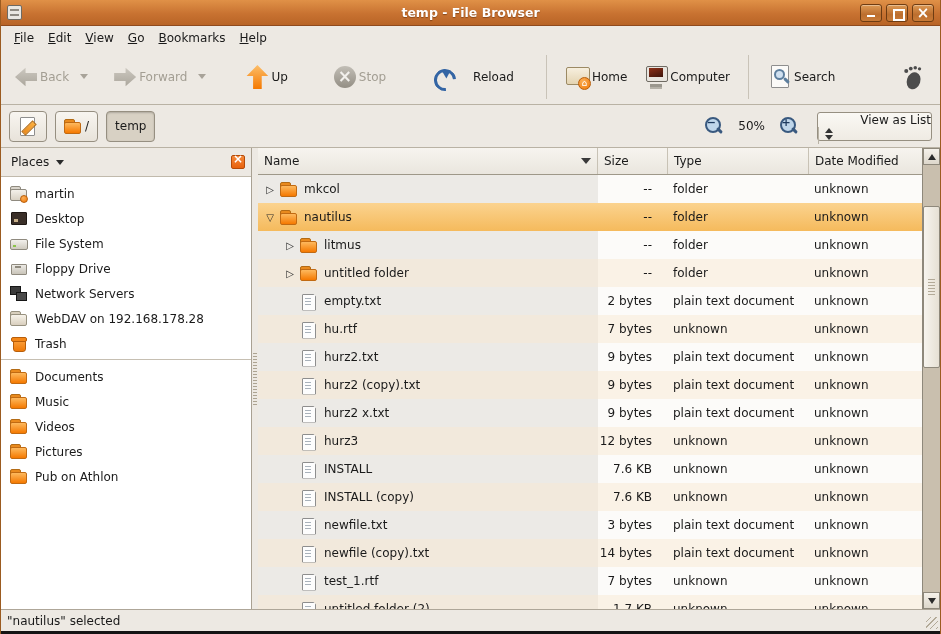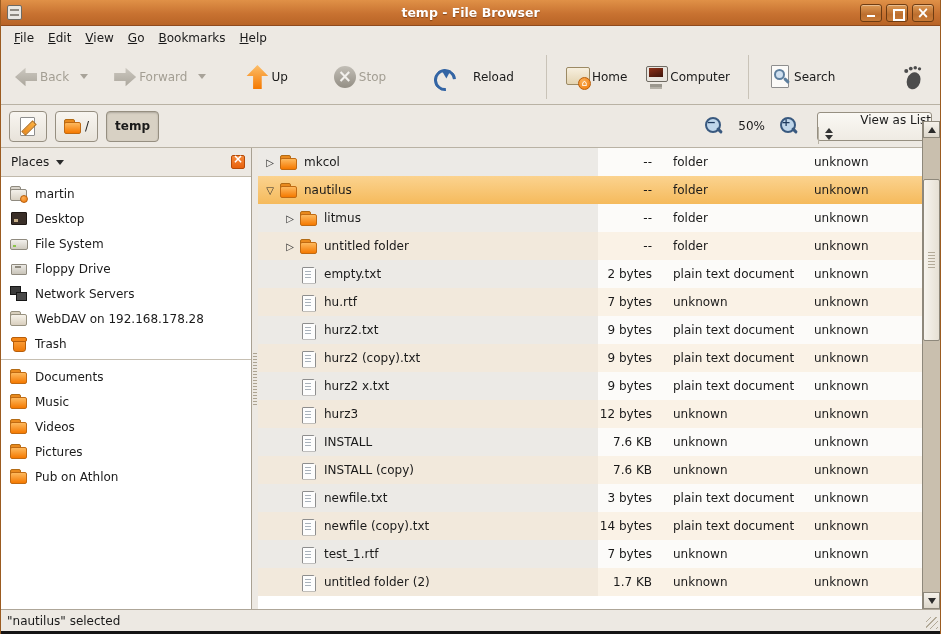--- a/index.html
+++ b/index.html
@@ -83,21 +83,21 @@
     background:#5E7F9E; transform:rotate(45deg); border-radius:2px; }
 
   .gnome-foot { margin-left:auto; margin-right:8px; flex:none; }
 
   
   .locbar { height:43px; flex:none; display:flex; align-items:center; gap:8px; padding:0 8px;
     border-bottom:1px solid #B9B2A4; background:#EDE9E3; }
   .lbtn { height:31px; min-width:38px; display:flex; align-items:center; justify-content:center; gap:4px;
     border:1px solid #968F81; border-radius:4px; padding:0 8px;
     background:linear-gradient(180deg,#F8F5F0,#E8E3DA); }
-  .lbtn.pressed { background:#D8D1C4; box-shadow:inset 0 1px 2px rgba(0,0,0,.2); font-weight:bold;align-items:center; }
+  .lbtn.pressed { background:#D8D1C4; box-shadow:inset 0 1px 2px rgba(0,0,0,.2); font-weight:normal;align-items:center; }
   .li { width:18px; height:18px; position:relative; flex:none; }
   .li[data-icon="edit-icon"]::before { content:""; position:absolute; left:1px; top:0; width:13px; height:17px;
     background:#fff; border:1px solid #8E8E8E; border-radius:1px; }
   .li[data-icon="edit-icon"]::after { content:""; position:absolute; left:7px; top:3px; width:4px; height:14px;
     background:linear-gradient(180deg,#FCAF3E,#E98A1E); border:1px solid #B36B15; transform:rotate(45deg); }
   .pi { width:17px; height:15px; position:relative; display:inline-block; flex:none; }
   .pi[data-icon="folder-icon"]::before, .folder-glyph::before { content:""; position:absolute; left:0; top:0; width:9px; height:5px;
     background:#E98A1E; border:1px solid #B36B15; border-radius:2px 2px 0 0; }
   .pi[data-icon="folder-icon"]::after, .folder-glyph::after { content:""; position:absolute; left:0; top:3px; width:15px; height:10px;
     background:linear-gradient(180deg,#FDB95E,#F57900); border:1px solid #C16A12; border-radius:2px; }
@@ -414,20 +414,35 @@
             <span>Pub on Athlon</span>
           </div>
         </div>
     </div>
 
     <div class="divider">
         <span class="grip"></span>
       </div>
 
     <div class="listview">
+      <div class="lheader">
+        <div class="hcell c-name">
+          <span>Name</span>
+          <span class="sort-arrow"></span>
+        </div>
+        <div class="hcell c-size">
+            <span>Size</span>
+          </div>
+        <div class="hcell c-type">
+            <span>Type</span>
+          </div>
+        <div class="hcell c-date">
+            <span>Date Modified</span>
+          </div>
+      </div>
       <div class="lbody">
         <div class="rows">
 
             <div class="row" data-stripe="even" data-selected="false" data-depth="0" data-expander="collapsed">
               <div class="cell c-name">
                 <span class="tree-pad"></span>
                 <span class="expander"></span>
                 <span class="pi" data-icon="folder-icon"></span>
                 <span>mkcol</span>
               </div>

